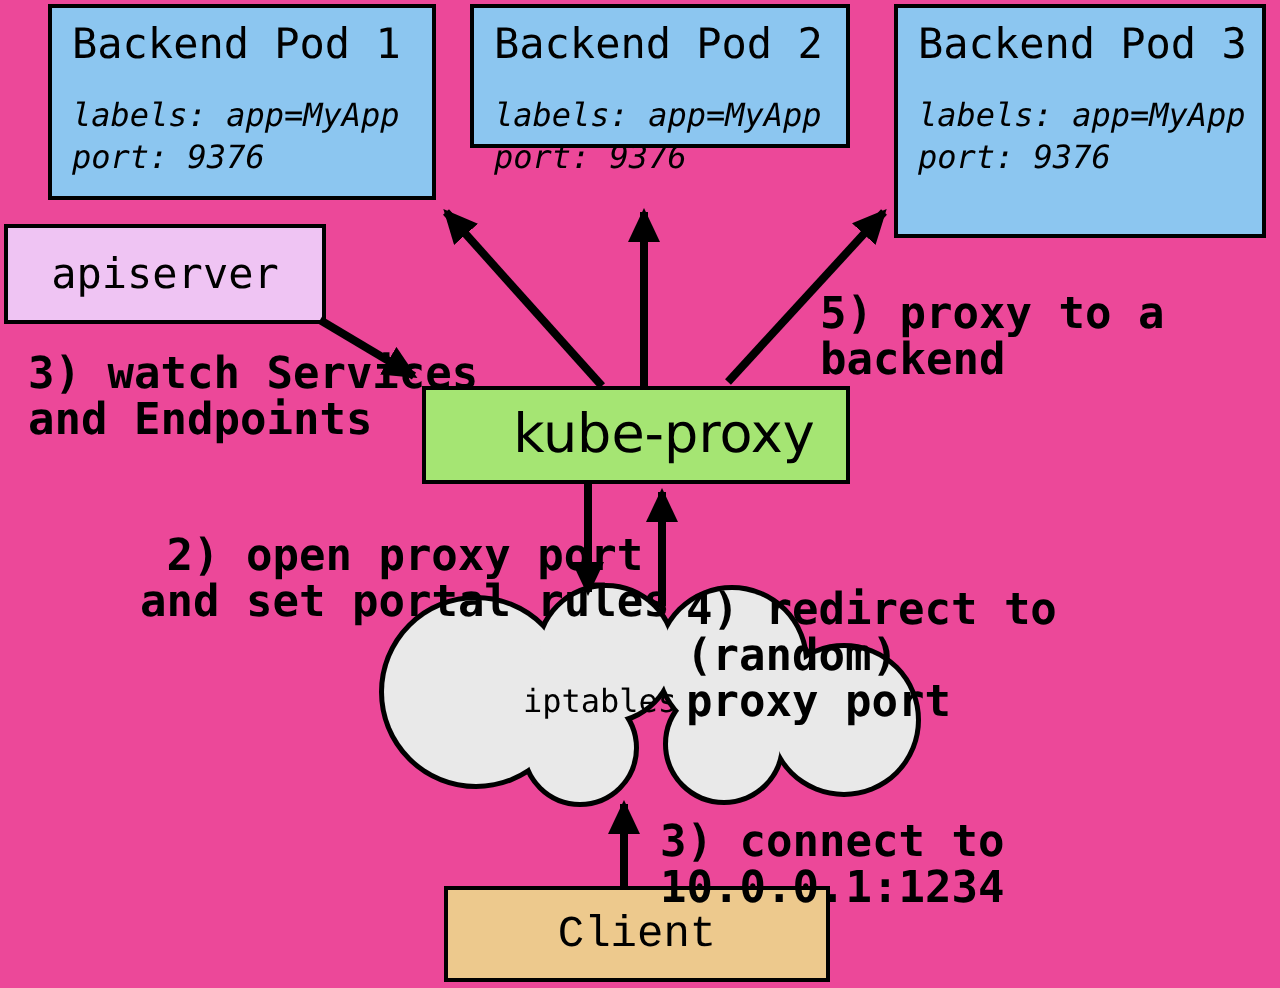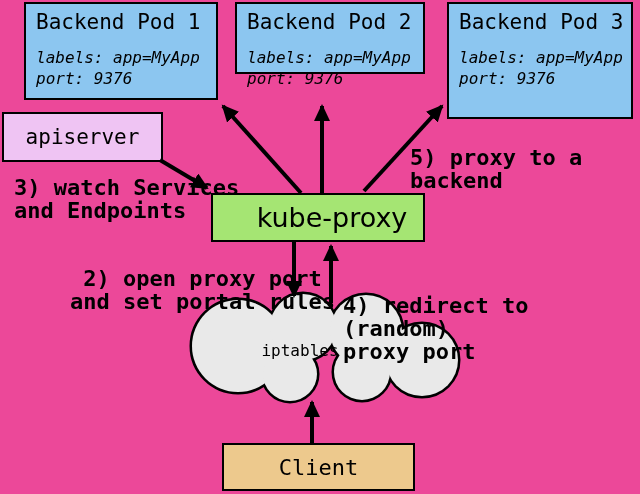--- a/index.html
+++ b/index.html
@@ -60,20 +60,21 @@
     background: #A5E573;
     font-family: "DejaVu Sans", "Liberation Sans", sans-serif;
     font-size: 27px;
     padding-left: 28px;
   }
 
   #client {
     left: 222px; top: 443px; width: 193px; height: 48px;
     background: #EDC98D;
     font-size: 22px;
+    font-family: Liberation Mono, monospace;
   }
 
   #svg-layer {
     position: absolute;
     left: 0; top: 0;
     width: 640px; height: 494px;
     z-index: 3;
     pointer-events: none;
   }
 
@@ -170,17 +171,18 @@
       <line x1="294" y1="242" x2="294" y2="296" marker-end="url(#ah)"></line>
       <line x1="331" y1="303" x2="331" y2="246" marker-end="url(#ah)"></line>
       <line x1="312" y1="443" x2="312" y2="402" marker-end="url(#ah)"></line>
     </g>
   </svg>
 
   <div class="annotation" id="ann-step1">3) watch Services
 and Endpoints</div>
   <div class="annotation" id="ann-step2">2) open proxy port
 and set portal rules</div>
+  <div class="annotation" id="ann-step3">3) connect to 10.0.0.1:1234</div>
   <div class="annotation" id="ann-step4">4) redirect to (random)
 proxy port</div>
   <div class="annotation" id="ann-step5">5) proxy to a backend</div>
 
 </div>
 
 </body></html>

